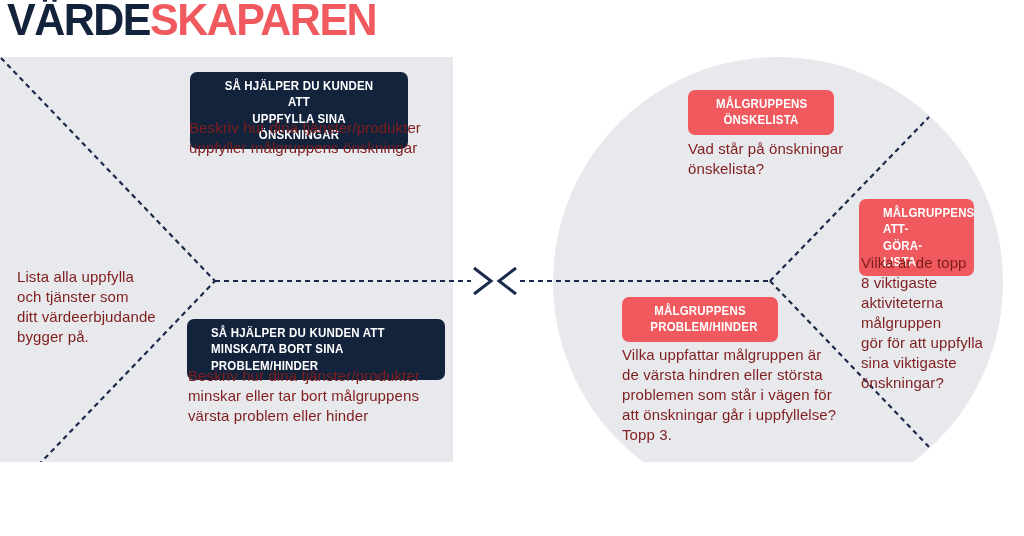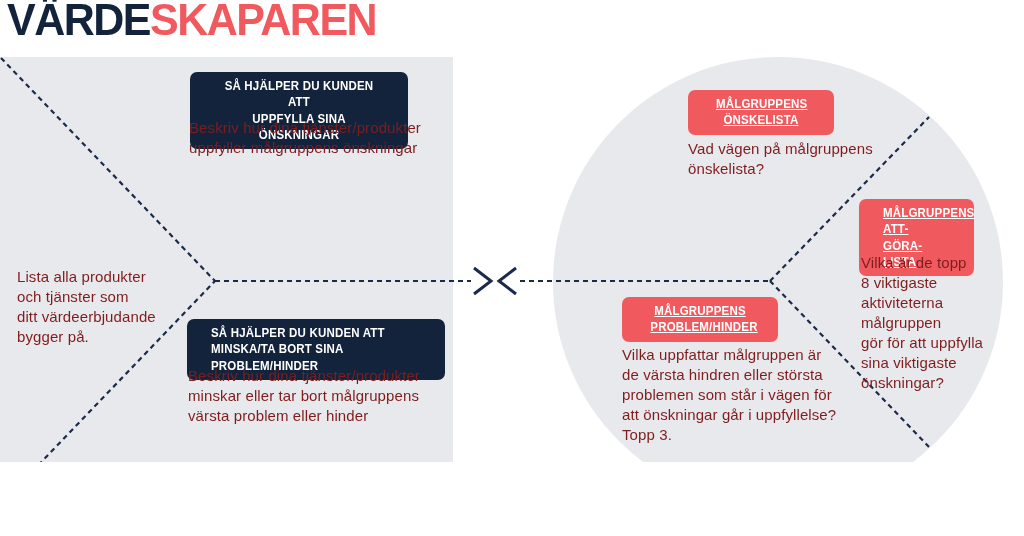--- a/index.html
+++ b/index.html
@@ -31,21 +31,21 @@
   .pill {
     position:absolute; box-sizing:border-box; border-radius:7px;
     color:#ffffff; font-weight:bold; font-size:12.5px; line-height:1.3;
     padding:6px 24px;
   }
   .pill .txt { display:block; white-space:pre-line; letter-spacing:0.2px; transform:scaleX(0.92); }
   .pill-center { text-align:center; }
   .pill-center .txt { transform-origin:center center; }
   .pill-left .txt { transform-origin:left center; }
   .pill-navy { background:#14233C; }
-  .pill-red  { background:#F05A5F;text-decoration:underline; }
+  .pill-red  { background:#F05A5F; }
   .pill-tall { padding-top:11px; padding-bottom:11px; }
 
   .pill-wish-fulfill { left:190px; top:72px;  width:218px; }
   .pill-solution     { left:17px;  top:222px; width:123px; }
   .pill-reduce       { left:187px; top:319px; width:258px; }
   .pill-wishlist     { left:688px; top:90px;  width:146px; }
   .pill-todo         { left:859px; top:199px; width:115px; }
   .pill-problems     { left:622px; top:297px; width:156px; }
 
   
@@ -92,38 +92,38 @@
     </g>
   </svg>
 
   <div class="pill pill-navy pill-center pill-wish-fulfill">
     <span class="txt">SÅ HJÄLPER DU KUNDEN ATT
 UPPFYLLA SINA ÖNSKNINGAR</span>
   </div>
   <div class="desc desc-wish-fulfill">Beskriv hur dina tjänster/produkter
 uppfyller målgruppens önskningar</div>
 
-  <div class="desc desc-solution">Lista alla produkter
+  <div class="desc desc-solution">Lista alla uppfylla
 och tjänster som
 ditt värdeerbjudande
 bygger på.</div>
 
   <div class="pill pill-navy pill-left pill-reduce">
     <span class="txt">SÅ HJÄLPER DU KUNDEN ATT
 MINSKA/TA BORT SINA PROBLEM/HINDER</span>
   </div>
   <div class="desc desc-reduce">Beskriv hur dina tjänster/produkter
 minskar eller tar bort målgruppens
 värsta problem eller hinder</div>
 
   <div class="pill pill-red pill-center pill-wishlist">
     <span class="txt">MÅLGRUPPENS
 ÖNSKELISTA</span>
   </div>
-  <div class="desc desc-wishlist">Vad vägen på målgruppens
+  <div class="desc desc-wishlist">Vad står på önskningar
 önskelista?</div>
 
   <div class="pill pill-red pill-left pill-todo">
     <span class="txt">MÅLGRUPPENS
 ATT-GÖRA-LISTA</span>
   </div>
   <div class="desc desc-todo">Vilka är de topp
 8 viktigaste
 aktiviteterna
 målgruppen

